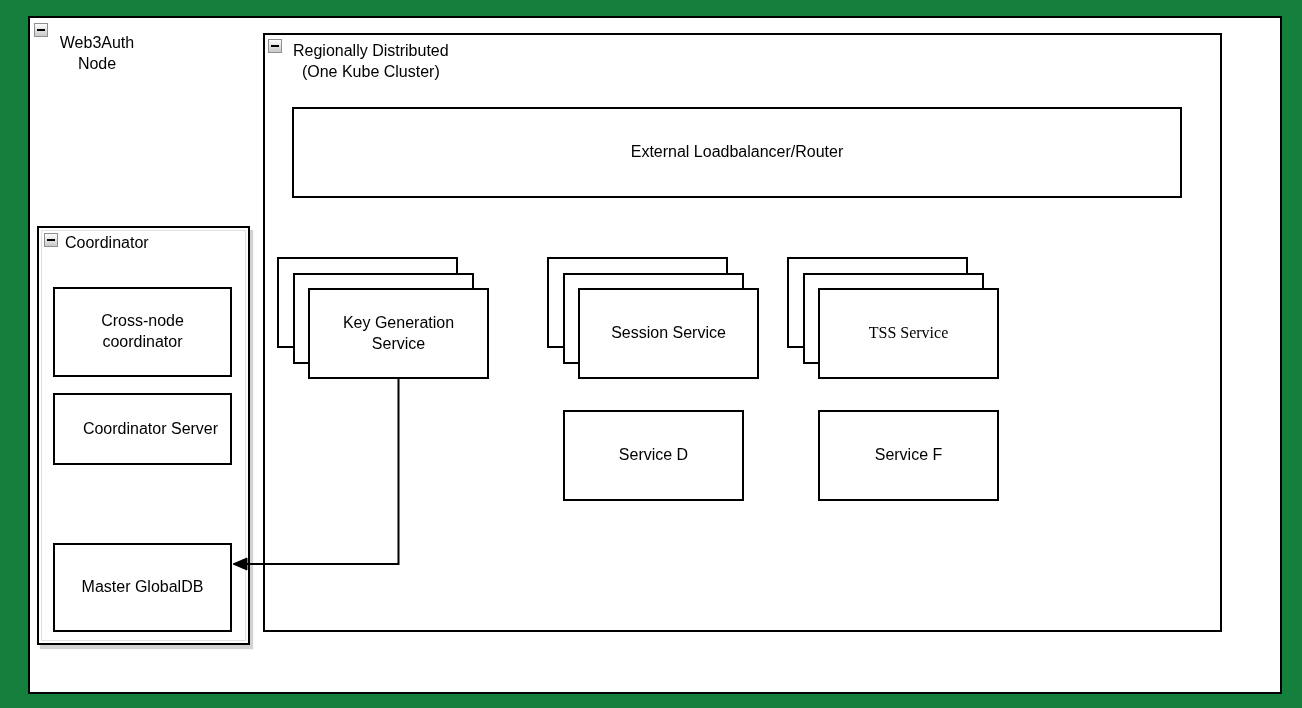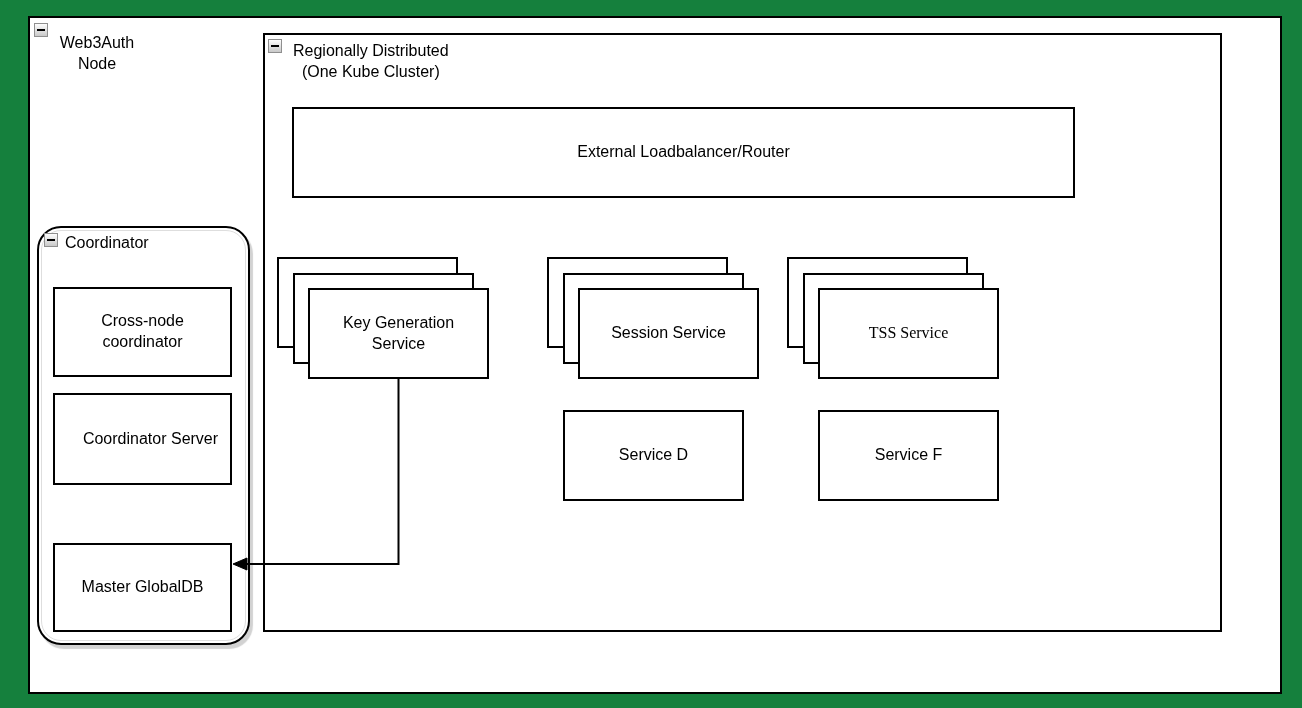--- a/index.html
+++ b/index.html
@@ -21,42 +21,42 @@
     padding:0;cursor:pointer;}
   .collapse-btn::after{content:"";position:absolute;left:2px;right:2px;top:5px;height:2px;background:#000;}
 
   
   .stack{position:absolute;width:212px;height:122px;}
   .stack .node{width:181px;height:91px;}
   .stack .back{left:0;top:0;}
   .stack .mid{left:16px;top:16px;}
   .stack .front{left:31px;top:31px;}
 
-  #coordinator{box-shadow:3px 4px 1px #d2d2d2;outline:1px solid #dedede;outline-offset:-5px;border-radius:24px;}
+  #coordinator{box-shadow:3px 4px 1px #d2d2d2;outline:1px solid #dedede;outline-offset:-5px;}
 
   #connector-layer{position:absolute;left:0;top:0;width:1302px;height:708px;z-index:10;pointer-events:none;}
 </style>
 </head>
 <body>
 
 <div class="stage">
 
   <div class="container" id="web3auth" style="left:28px;top:16px;width:1254px;height:678px;">
 
     <button class="collapse-btn" style="left:4px;top:5px;"></button>
     <div class="label centered" style="left:7px;top:15px;width:120px;">Web3Auth
 Node</div>
 
     <div class="container" id="regional" style="left:233px;top:15px;width:959px;height:599px;">
 
       <button class="collapse-btn" style="left:3px;top:4px;"></button>
       <div class="label centered" style="left:28px;top:6px;">Regionally Distributed
 (One Kube Cluster)</div>
 
-      <div class="node" style="left:27px;top:72px;width:783px;height:91px;">
+      <div class="node" style="left:27px;top:72px;width:890px;height:91px;">
         <span>External Loadbalancer/Router</span>
       </div>
 
       <div class="stack" style="left:12px;top:222px;">
         <div class="node back"></div>
         <div class="node mid"></div>
         <div class="node front">
           <span>Key Generation
 Service</span>
         </div>
@@ -90,21 +90,21 @@
     <div class="container" id="coordinator" style="left:7px;top:208px;width:213px;height:419px;">
 
       <button class="collapse-btn" style="left:5px;top:5px;"></button>
       <div class="label" style="left:26px;top:5px;">Coordinator</div>
 
       <div class="node" style="left:14px;top:59px;width:179px;height:90px;">
         <span>Cross-node
 coordinator</span>
       </div>
 
-      <div class="node" style="left:14px;top:165px;width:179px;height:92px;padding-left:16px;">
+      <div class="node" style="left:14px;top:165px;width:179px;height:72px;padding-left:16px;">
         <span>Coordinator Server</span>
       </div>
 
       <div class="node" style="left:14px;top:315px;width:179px;height:89px;">
         <span>Master GlobalDB</span>
       </div>
     </div>
   </div>
 
   <svg id="connector-layer" viewBox="0 0 1302 708" xmlns="http://www.w3.org/2000/svg">

